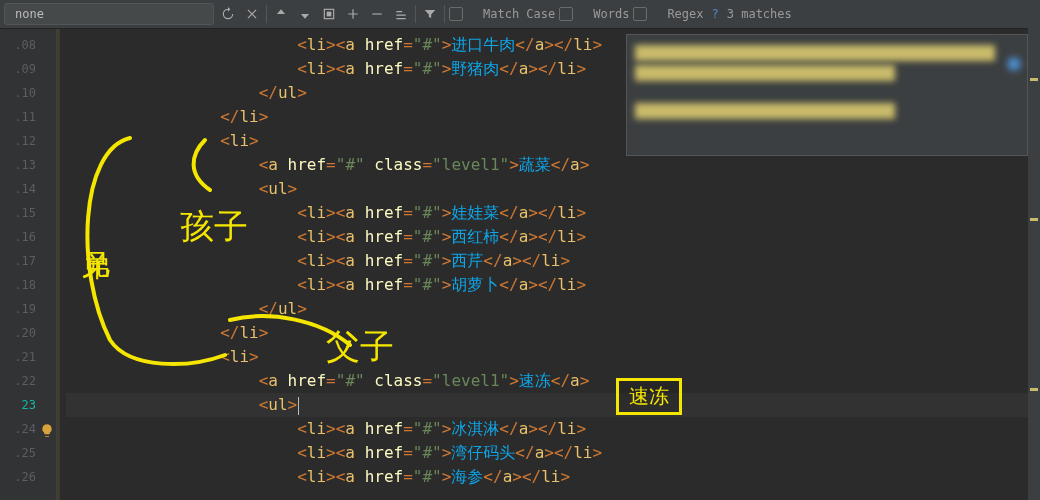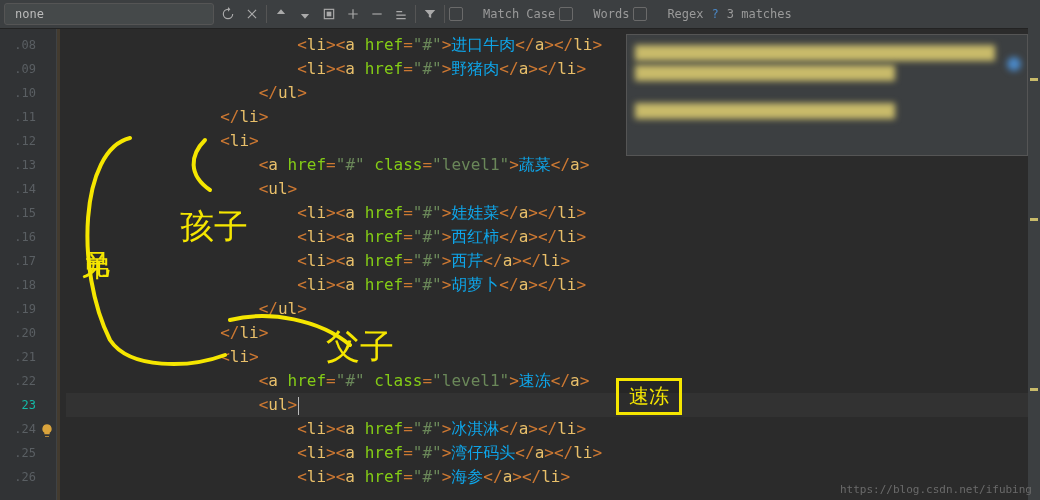--- a/index.html
+++ b/index.html
@@ -21,21 +21,21 @@
   .gutter .ln.active{color:#14b8a6}
   .fold{width:14px;background:#313335;border-right:1px solid #3f4244;position:relative}
   .bulb{position:absolute;left:-3px;width:16px;height:16px;top:394px}
   .bulb svg{width:16px;height:16px}
   .left-margin{width:6px;background:#2b2b2b;border-left:3px solid #8a6d3b;opacity:.25}
   .code{position:relative;flex:1;padding-top:4px}
   .line{height:24px;line-height:24px;font-size:16px;white-space:pre}
   .line.active{background:#323232}
   .p{color:#cc7832}       
   .t{color:#e8bf6a;} 
-  .an{color:#84cc16}      
+  .an{color:#fef9c3}      
   .av{color:#6a8759}      
   .tx{color:#0ea5e9}      
   .caret{display:inline-block;width:1px;height:18px;background:#bbb;vertical-align:middle;margin-left:1px}
   .preview{position:absolute;right:12px;top:34px;width:400px;height:120px;background:#3c3f41;border:1px solid #555}
   .preview .blur{position:absolute;background:#c9bb6a;filter:blur(3px)}
   .badge{position:absolute;left:616px;top:378px;border:3px solid #f5e600;padding:2px 10px;font-size:20px;color:#f5e600;background:rgba(0,0,0,.1)}
   .watermark{position:absolute;right:8px;bottom:4px;color:#6a6a6a;font-size:11px}
   .right-edge{position:absolute;right:0;top:28px;width:12px;height:472px;background:#3c3f41}
   .right-edge .tick{position:absolute;left:2px;width:8px;height:3px;background:#c9bb6a}
   .hand{position:absolute;pointer-events:none}
@@ -193,15 +193,14 @@
   <path d="M135 20 C 120 35, 118 55, 140 70"></path>
   <path d="M160 200 C 200 190, 250 200, 280 225"></path>
 
   <text x="26" y="110" fill="#f5e600" font-size="28" style="writing-mode:vertical-rl">兄弟</text>
 
   <text x="110" y="118" fill="#f5e600" font-size="34">孩子</text>
 
   <text x="256" y="238" fill="#f5e600" font-size="34">父子</text>
 </svg>
 
-<div class="watermark">https://blog.csdn.net/ifubing</div>
 
 </div>
 
 </body></html>

